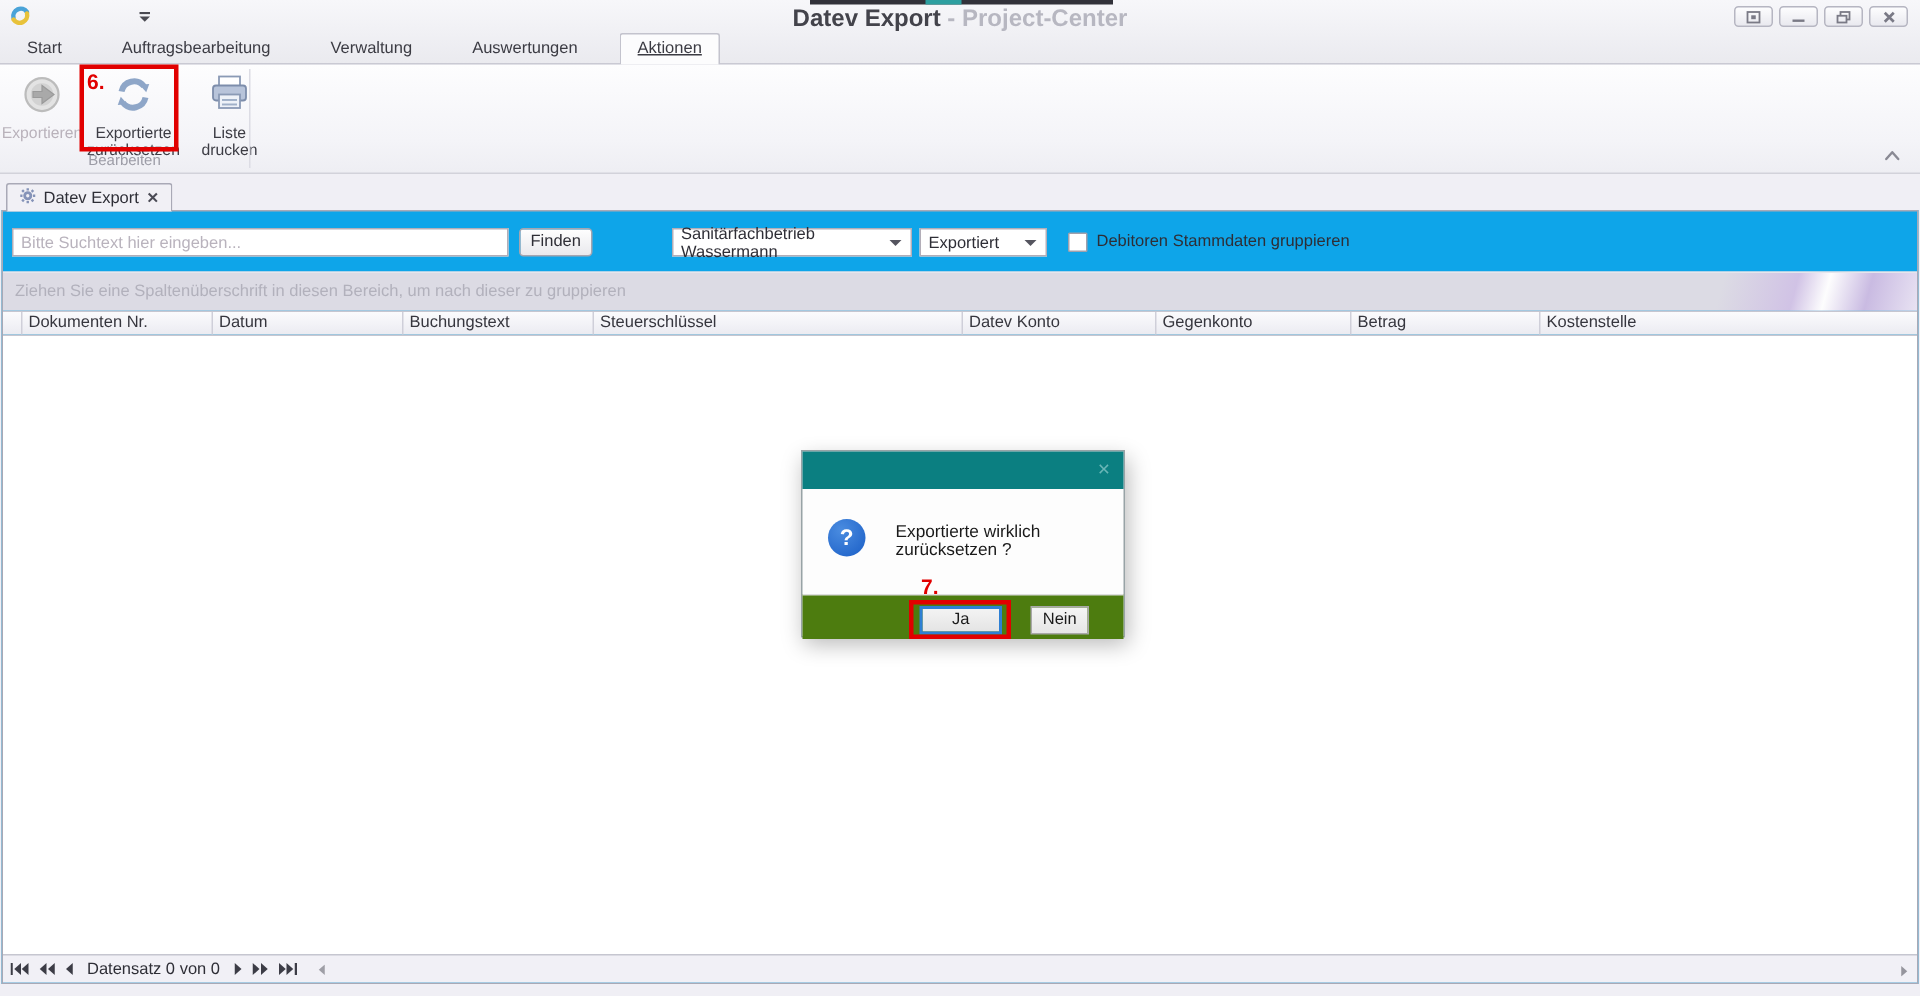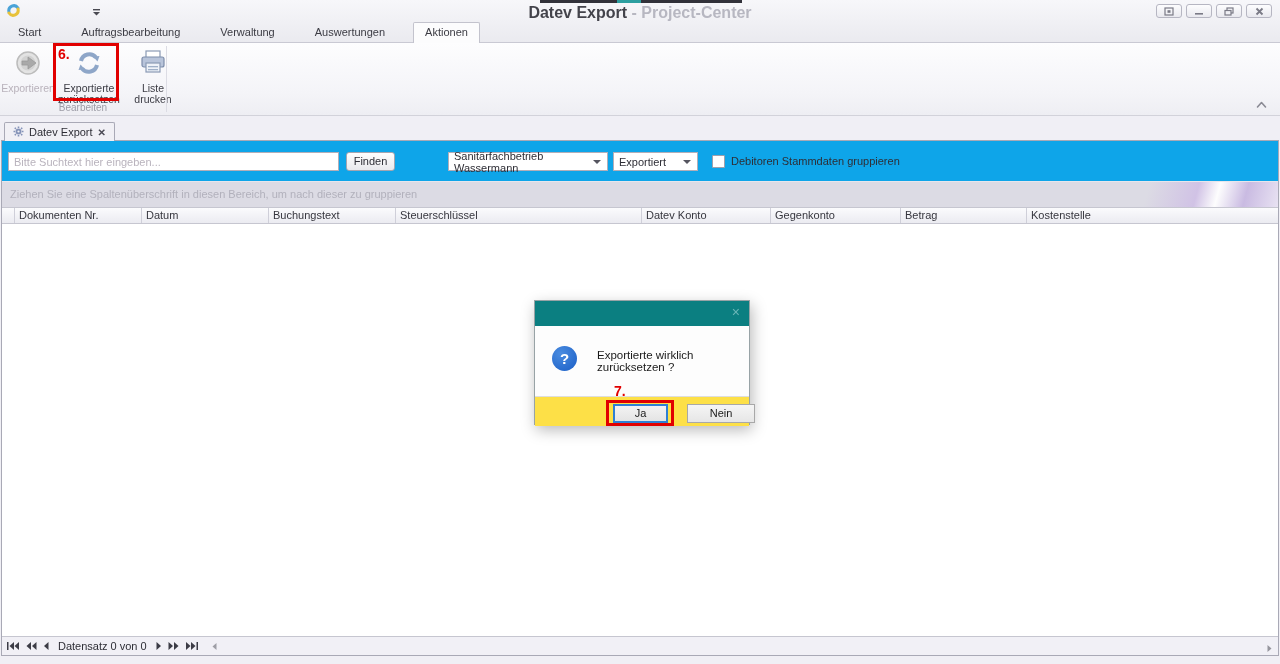--- a/index.html
+++ b/index.html
@@ -26,21 +26,21 @@
   .win-btn { width:26px; height:14px; border:1px solid #b6b6c2; border-radius:3px;
              background:linear-gradient(#fdfdfe,#e9e9ef); display:flex;
              align-items:center; justify-content:center; }
 
   
   .tabrow { position:absolute; top:22px; left:0; right:0; height:20px;
             display:flex; padding-left:6px;gap:16px; }
   .rtab { padding:4px 12px 4px; color:#3b3b43; white-space:nowrap; }
   .rtab.active { background:#fcfcfd; border:1px solid #c3c3cd; border-bottom:none;
                  border-radius:2px 2px 0 0; margin-bottom:-1px; position:relative;
-                 z-index:3; padding:3px 11px 5px; }
+                 z-index:3; padding:3px 11px 5px;text-decoration:underline; }
 
   
   .ribbon { position:absolute; top:42px; left:0; right:0; height:74px;
             background:linear-gradient(#fdfdfe,#f4f4f8 70%,#eeeef3);
             border-top:1px solid #c9c9d3; border-bottom:1px solid #d2d2da; }
   .rb-buttons { display:flex; align-items:flex-start; padding:3px 0 0 2px; }
   .rb-btn { display:flex; flex-direction:column; align-items:center;
             padding-top:2px; }
   .rb-btn .lbl { margin-top:3px; text-align:center; line-height:11px;
                  font-size:10.5px; color:#3c3c44; }
@@ -133,27 +133,27 @@
   .dlg-header { height:25px; background:#0b7f81; position:relative; }
   .dlg-close { position:absolute; right:9px; top:4px; color:#6ab6b7;
                font-size:14px; line-height:14px; }
   .dlg-body { height:70px; position:relative; }
   .dlg-qicon { position:absolute; left:17px; top:20px; width:25px; height:25px;
                border-radius:50%; color:#fff; font-weight:bold; font-size:15px;
                background:radial-gradient(circle at 35% 30%, #4a8ce0, #1a5ec6);
                display:flex; align-items:center; justify-content:center; }
   .dlg-msg { position:absolute; left:62px; top:0; height:70px; display:flex;
              align-items:center; font-size:11.5px; color:#1a1a1a; }
-  .dlg-footer { height:30px; background:#fde047; border-top:1px solid #dedede;
+  .dlg-footer { height:30px; background:#4d7c0f; border-top:1px solid #dedede;
                 position:relative; }
   .dlg-btn { position:absolute; top:7px; height:19px; font-size:11px;
              text-align:center; line-height:17px; color:#1a1a1a; }
   .btn-ja { left:78px; width:55px; border:2px solid #2e80d4;
             background:linear-gradient(#f3f3f3,#e4e4e4); line-height:15px; }
-  .btn-nein { left:152px; width:68px; border:1px solid #a8a8a8;
+  .btn-nein { left:152px; width:39px; border:1px solid #a8a8a8;
               background:linear-gradient(#f5f5f5,#e6e6e6); }
   .red-box-7 { position:absolute; left:71px; top:99px; width:68px; height:26px;
                border:3px solid #e10000; z-index:22; pointer-events:none; }
   .step7 { position:absolute; left:79px; top:82px; color:#e10000;
            font-weight:bold; font-size:14px; z-index:22; }
 </style>
 </head>
 <body>
 
 <div class="chrome">

